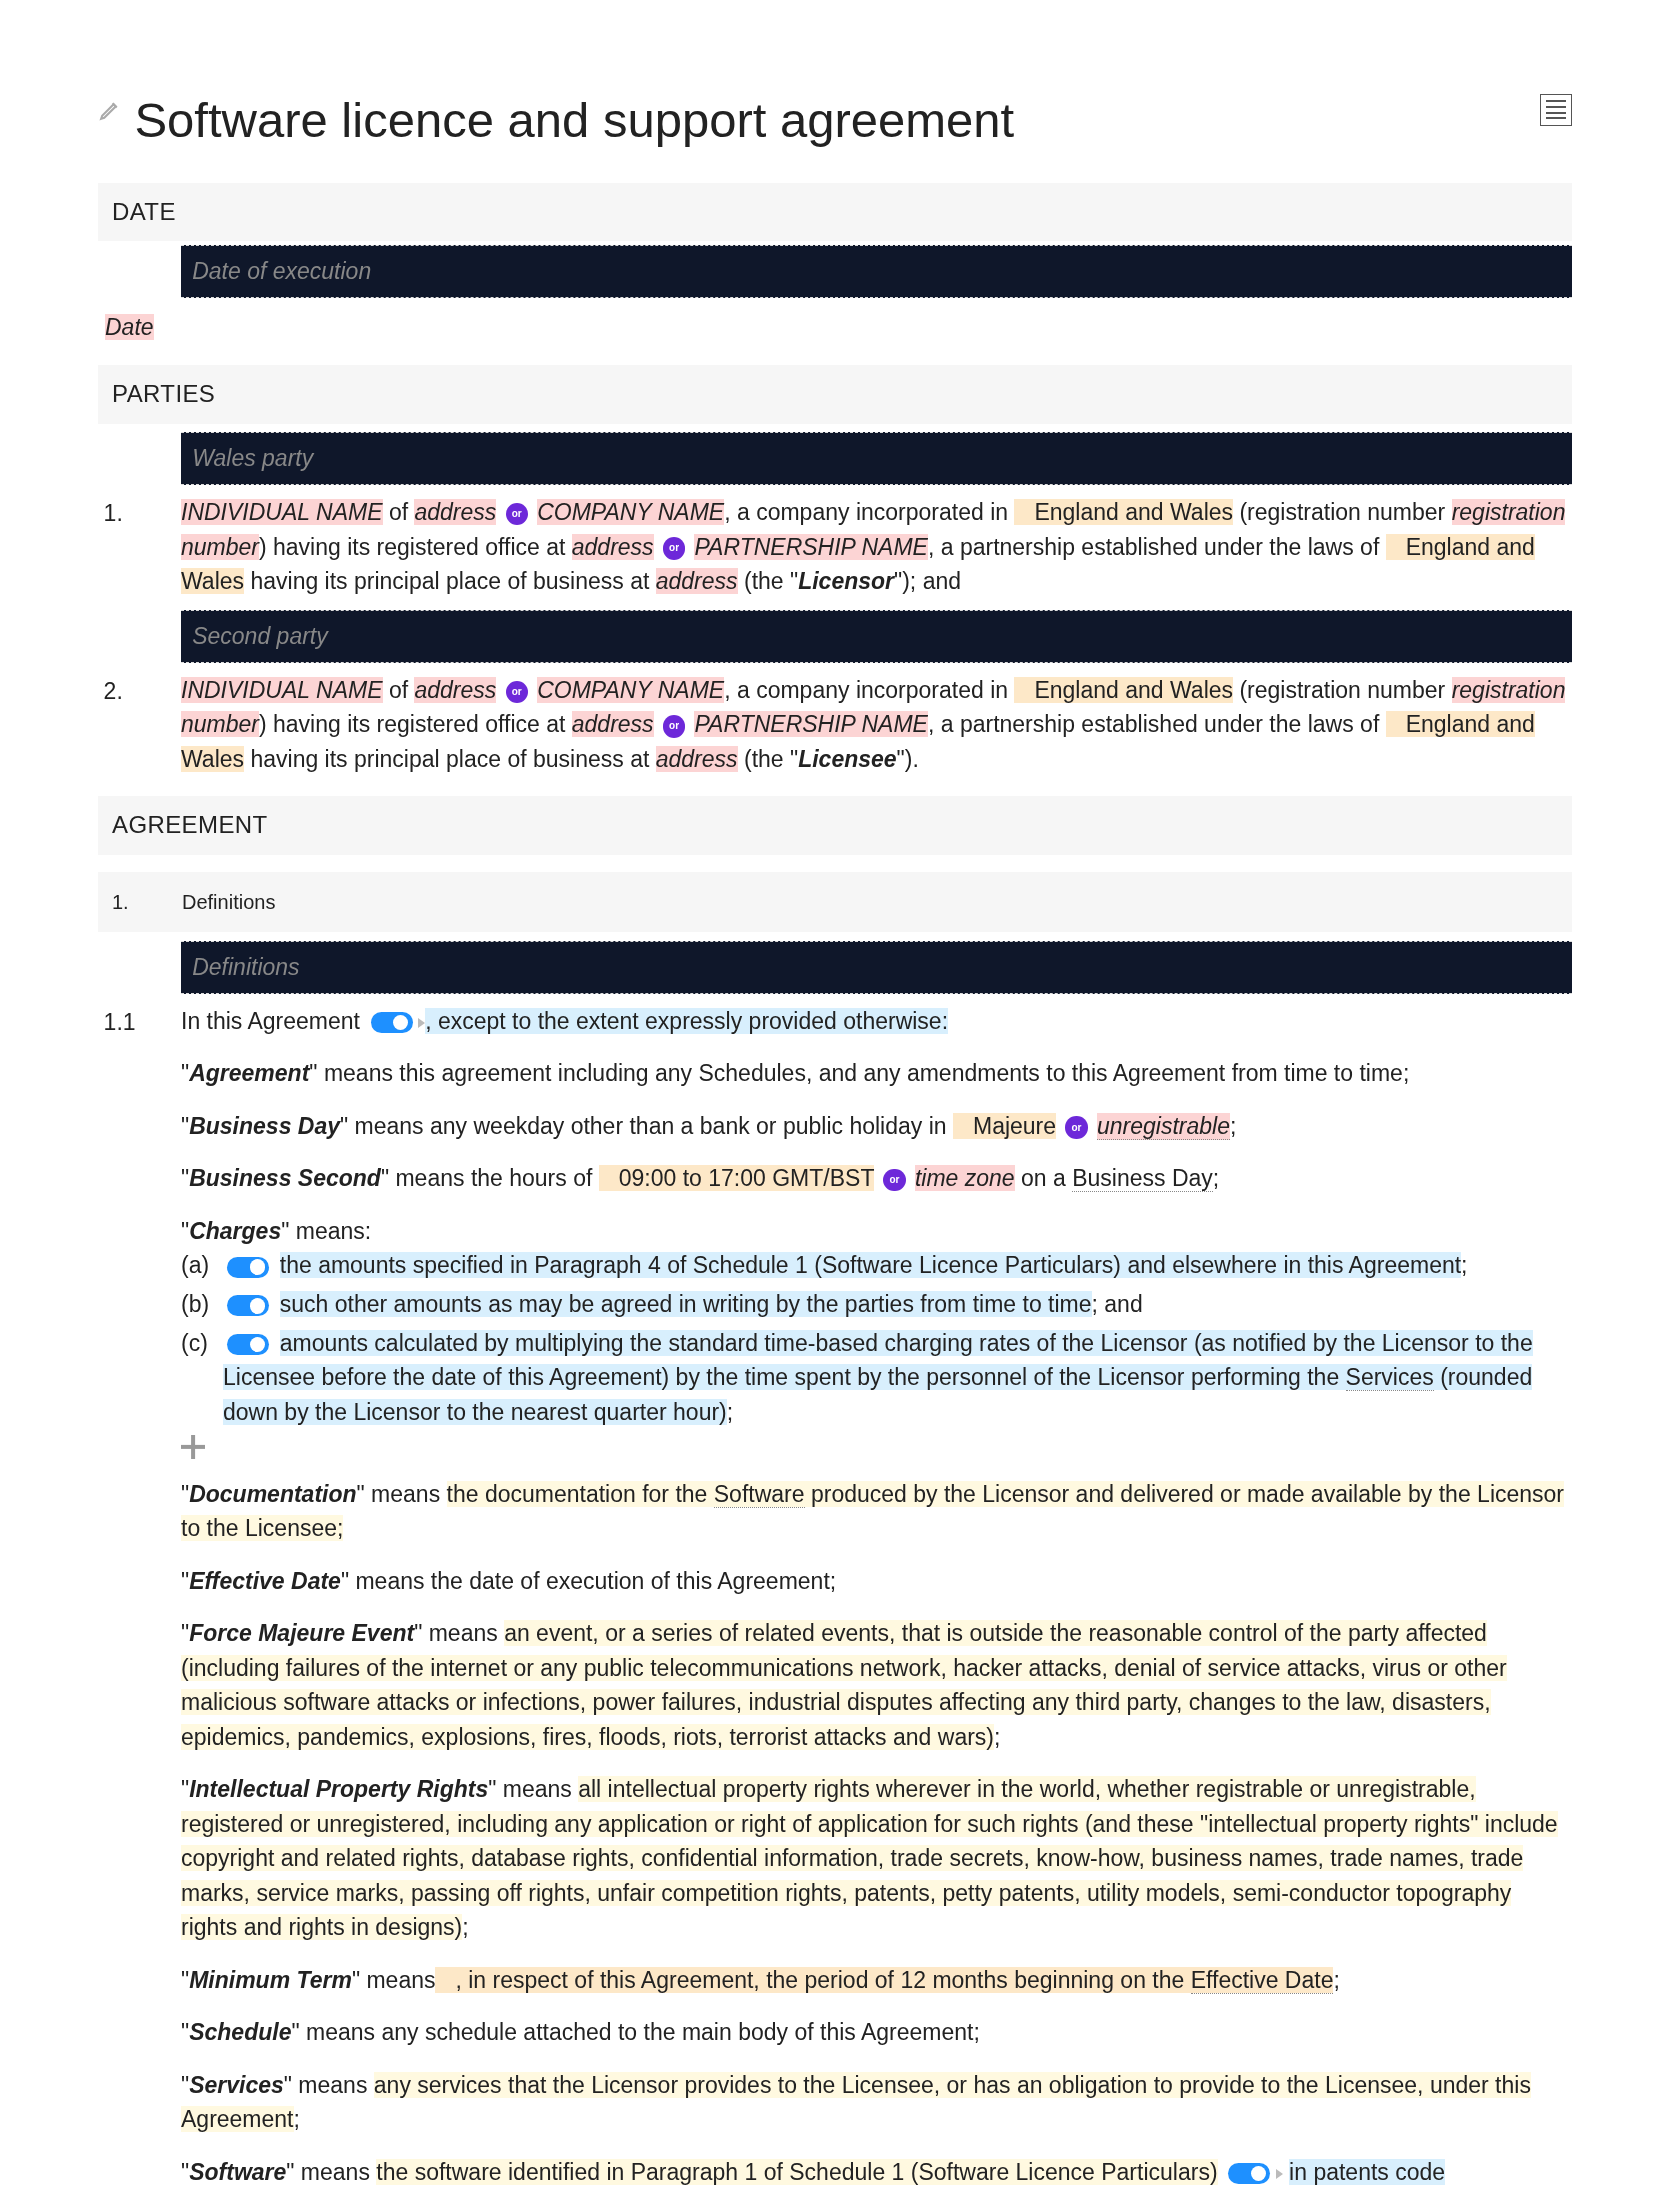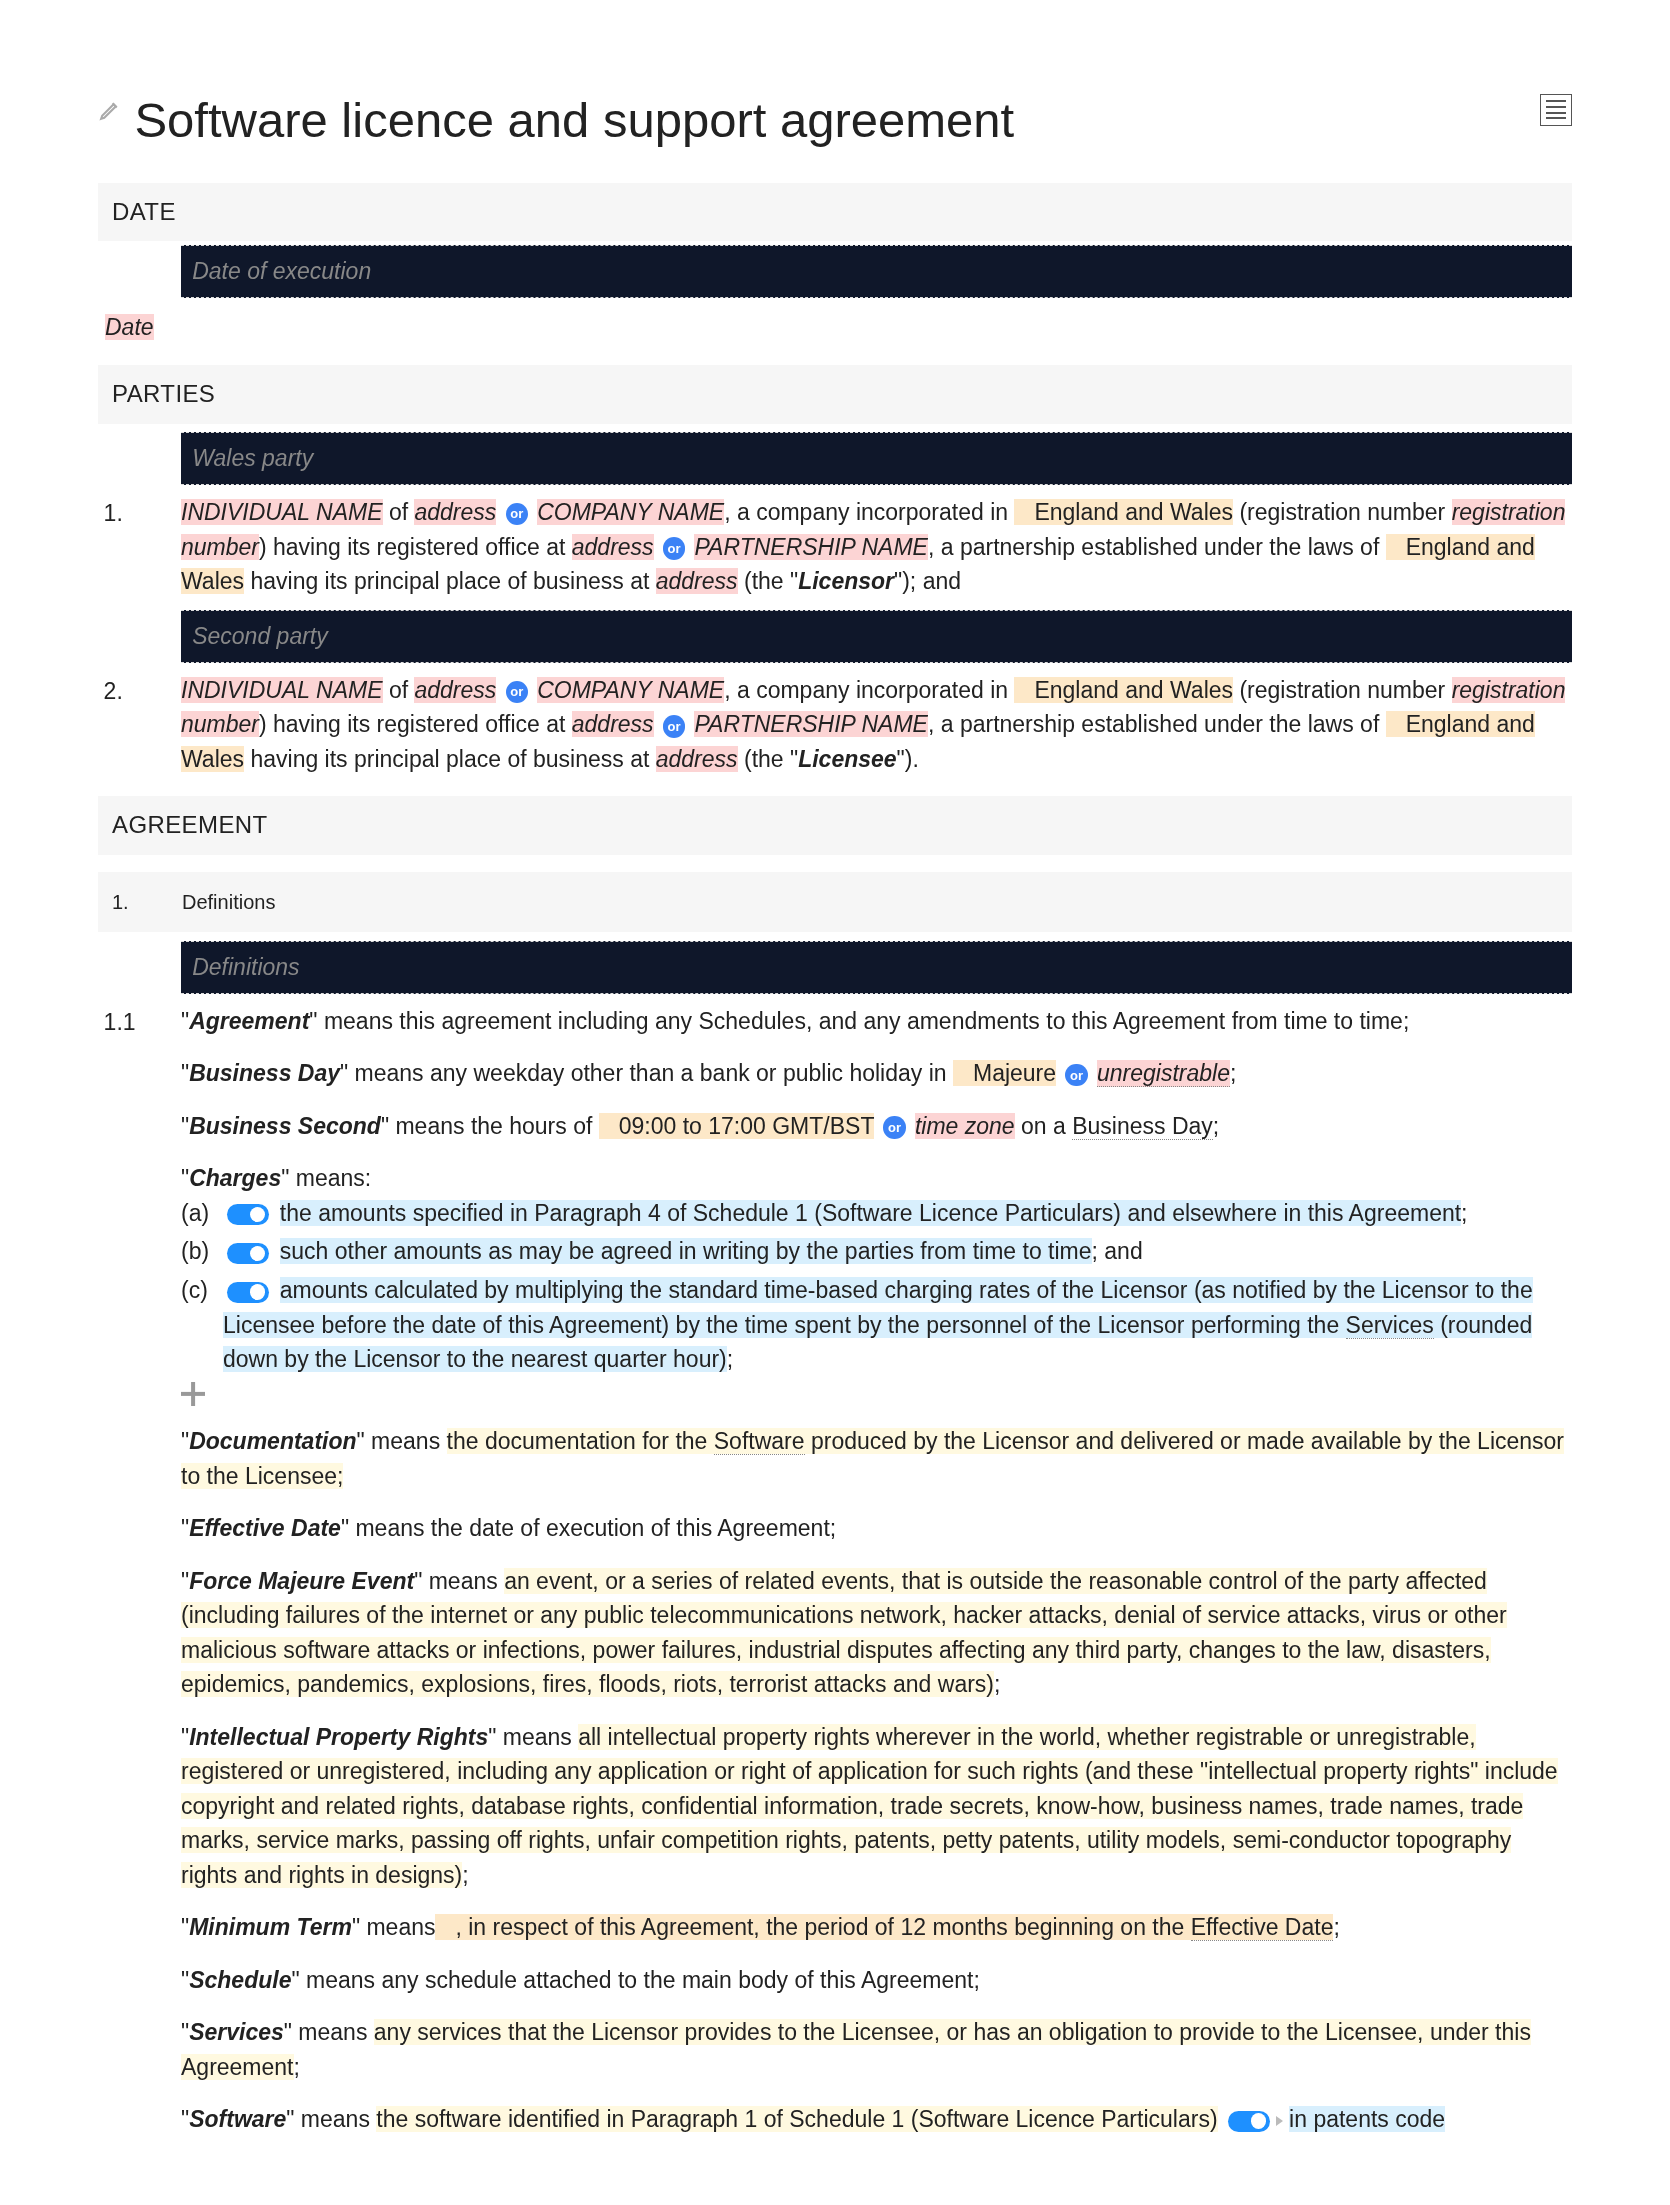--- a/index.html
+++ b/index.html
@@ -86,23 +86,23 @@
   }
   .para { margin-bottom: 18px; }
   .hl-red { background: #fcd4d4; font-style: italic; }
   .hl-orange { background: #fde8c8; padding-left: 20px; }
   .hl-yellow { background: #fff9e0; }
   .hl-blue { background: #d8effd; }
   .pill-or {
     display: inline-flex;
     align-items: center;
     justify-content: center;
-    background: #3b82f6;
+    background: #6d28d9;
     color: #fff;
-    font-size: 13px;
+    font-size: 10px;
     font-weight: bold;
     border-radius: 50%;
     width: 22.5px; height: 22.5px;
     vertical-align: middle;
     line-height: 1;
     margin: 0 2.8px;
   }
   .toggle {
     display: inline-block;
     width: 42px; height: 21px;
@@ -200,20 +200,27 @@
 
 <h2 class="section-head-large">
   <span class="num">1.</span><span>Definitions</span>
 </h2>
 
 <div class="sub-label">Definitions</div>
 
 <div class="numbered-row">
   <div class="rownum">1.1</div>
   <div class="rowbody">
+    <div class="para">
+      <span>In this Agreement</span>
+      <span class="toggle-wrap">
+          <span class="toggle"></span>
+          <span class="chevron"></span>
+        </span><span class="hl-blue">, except to the extent expressly provided otherwise:</span>
+    </div>
 
     <div class="para">"<span class="defn-term">Agreement</span><span>" means this agreement including any Schedules, and any amendments to this Agreement from time to time;</span></div>
 
     <div class="para">"<span class="defn-term">Business Day</span><span>" means any weekday other than a bank or public holiday in </span><span class="hl-orange">Majeure</span> <span class="pill-or">or</span> <span class="hl-red dotted">unregistrable</span><span>;</span></div>
 
     <div class="para">"<span class="defn-term">Business Second</span><span>" means the hours of </span><span class="hl-orange">09:00 to 17:00 GMT/BST</span> <span class="pill-or">or</span> <span class="hl-red">time zone</span><span> on a </span><span class="dotted">Business Day</span><span>;</span></div>
 
     <div class="para">
       "<span class="defn-term">Charges</span><span>" means:</span>
       <div class="list-sub">

